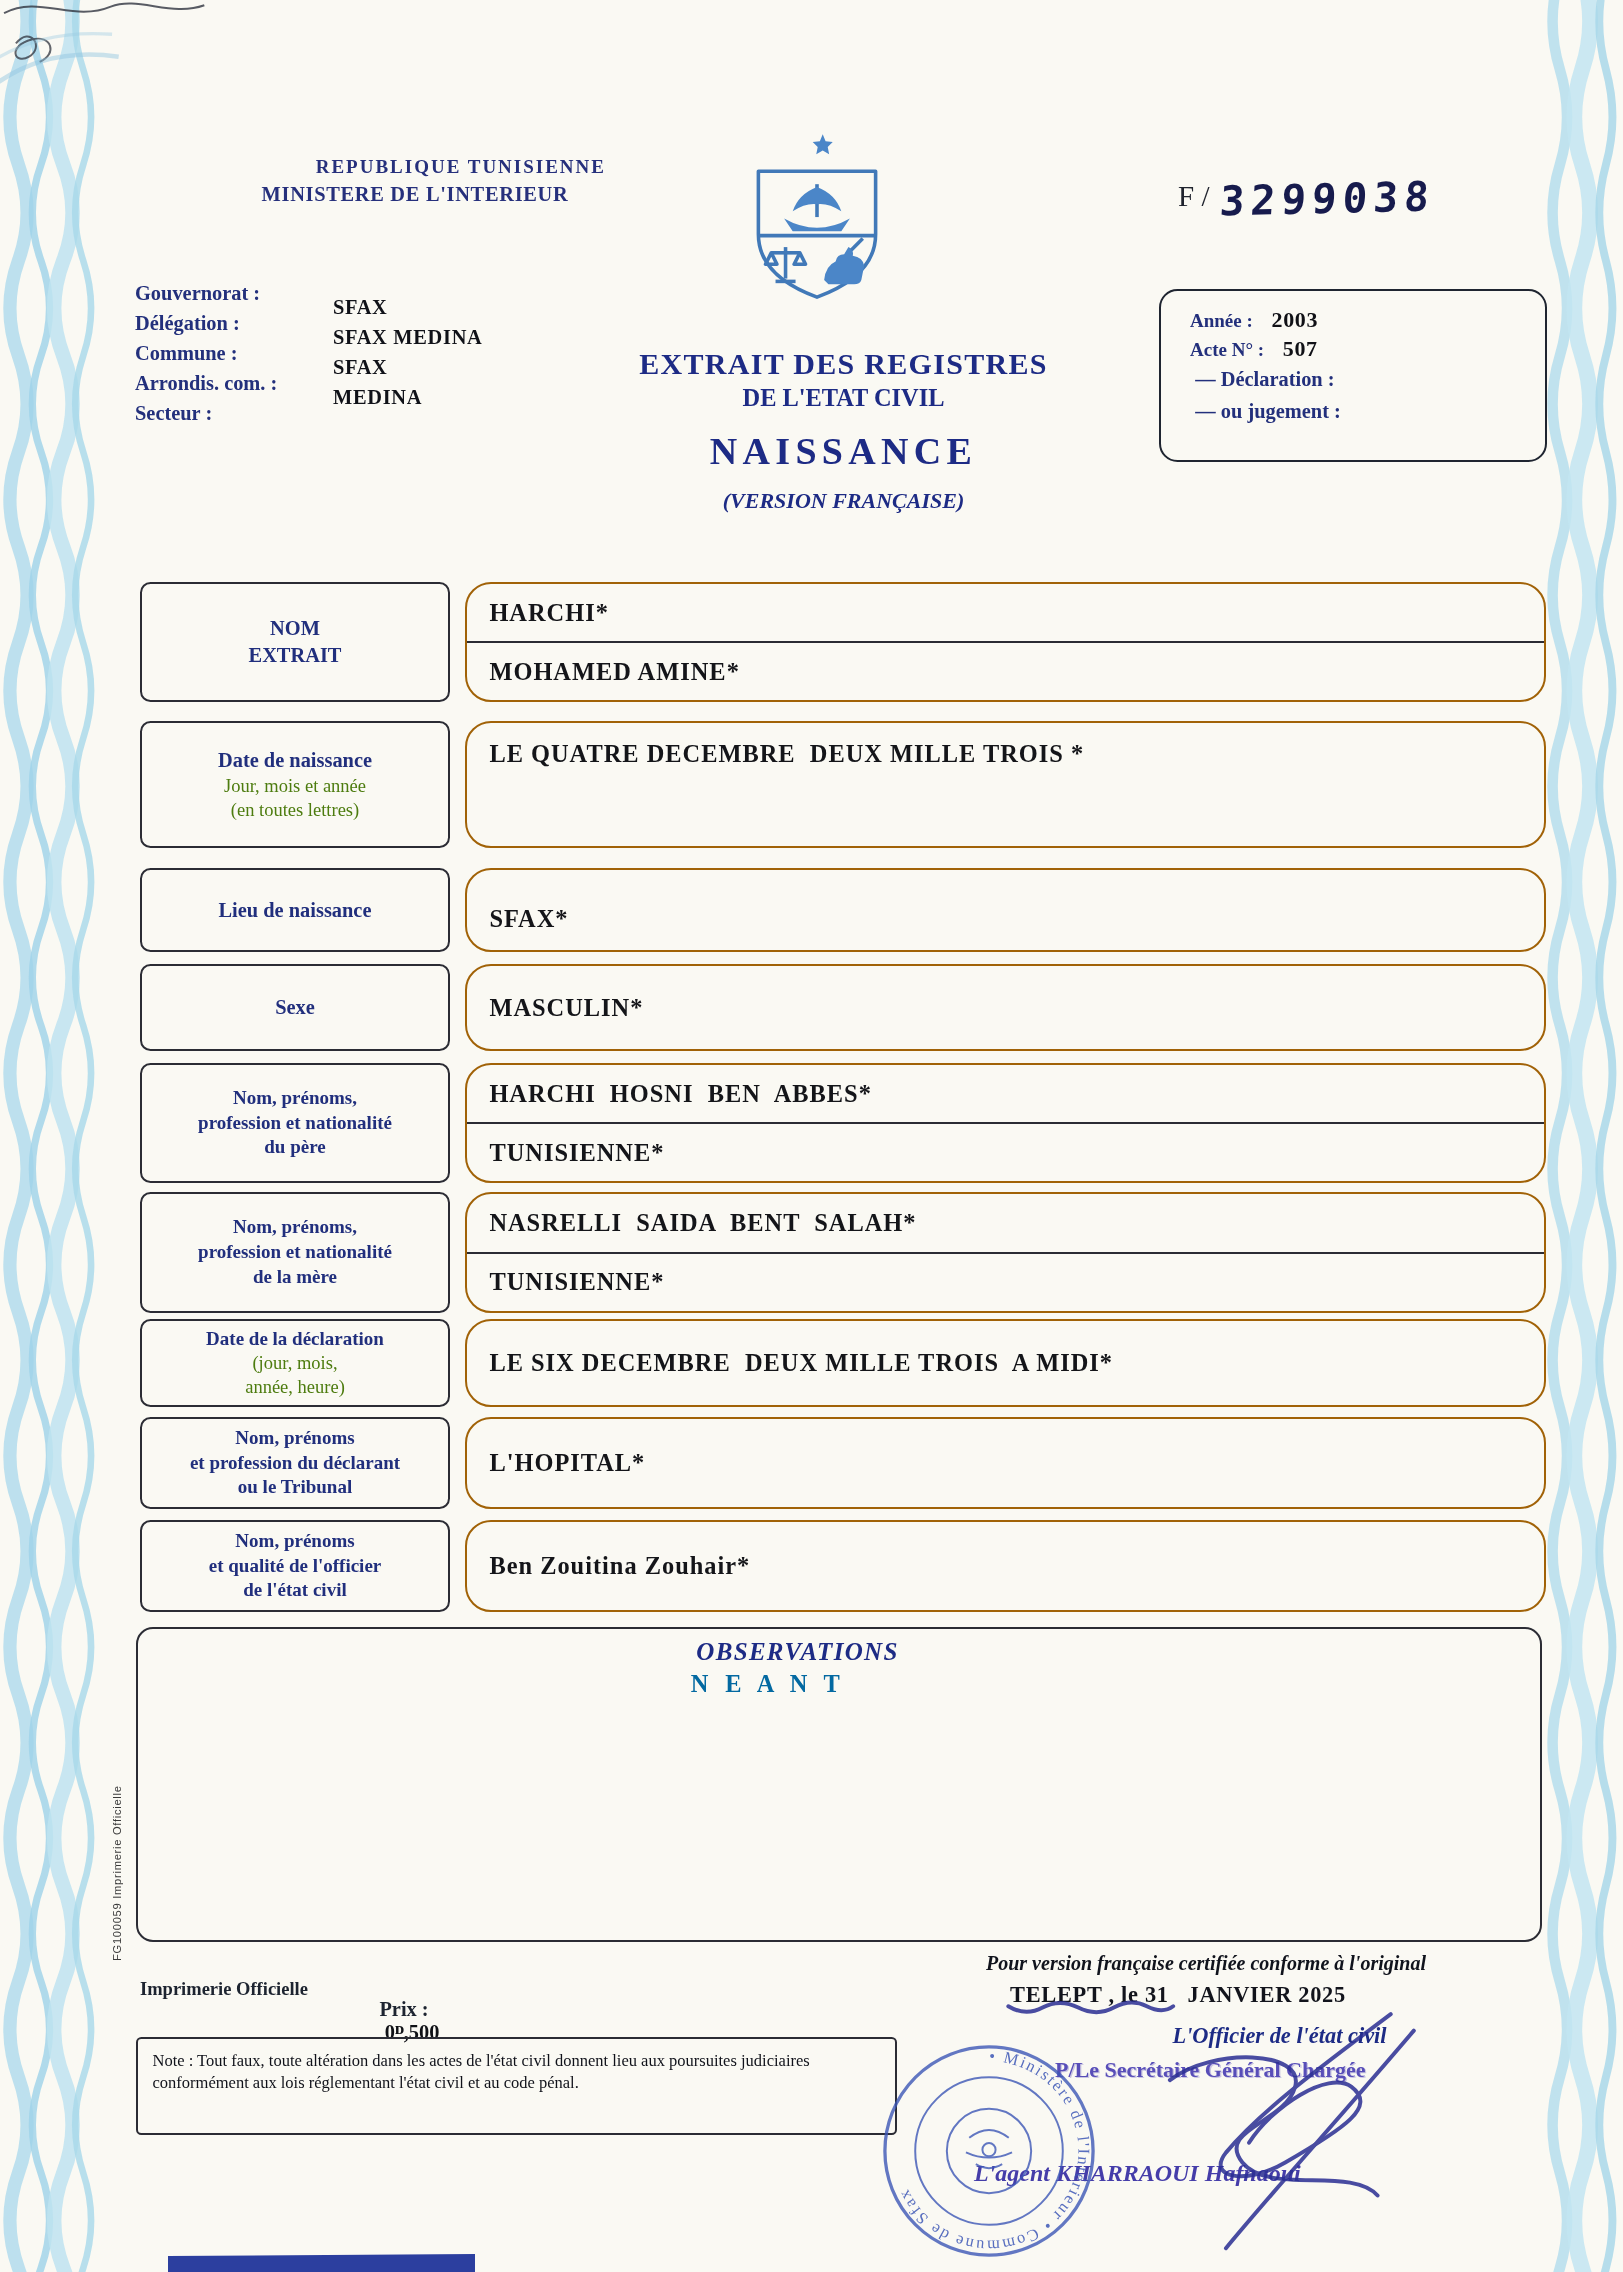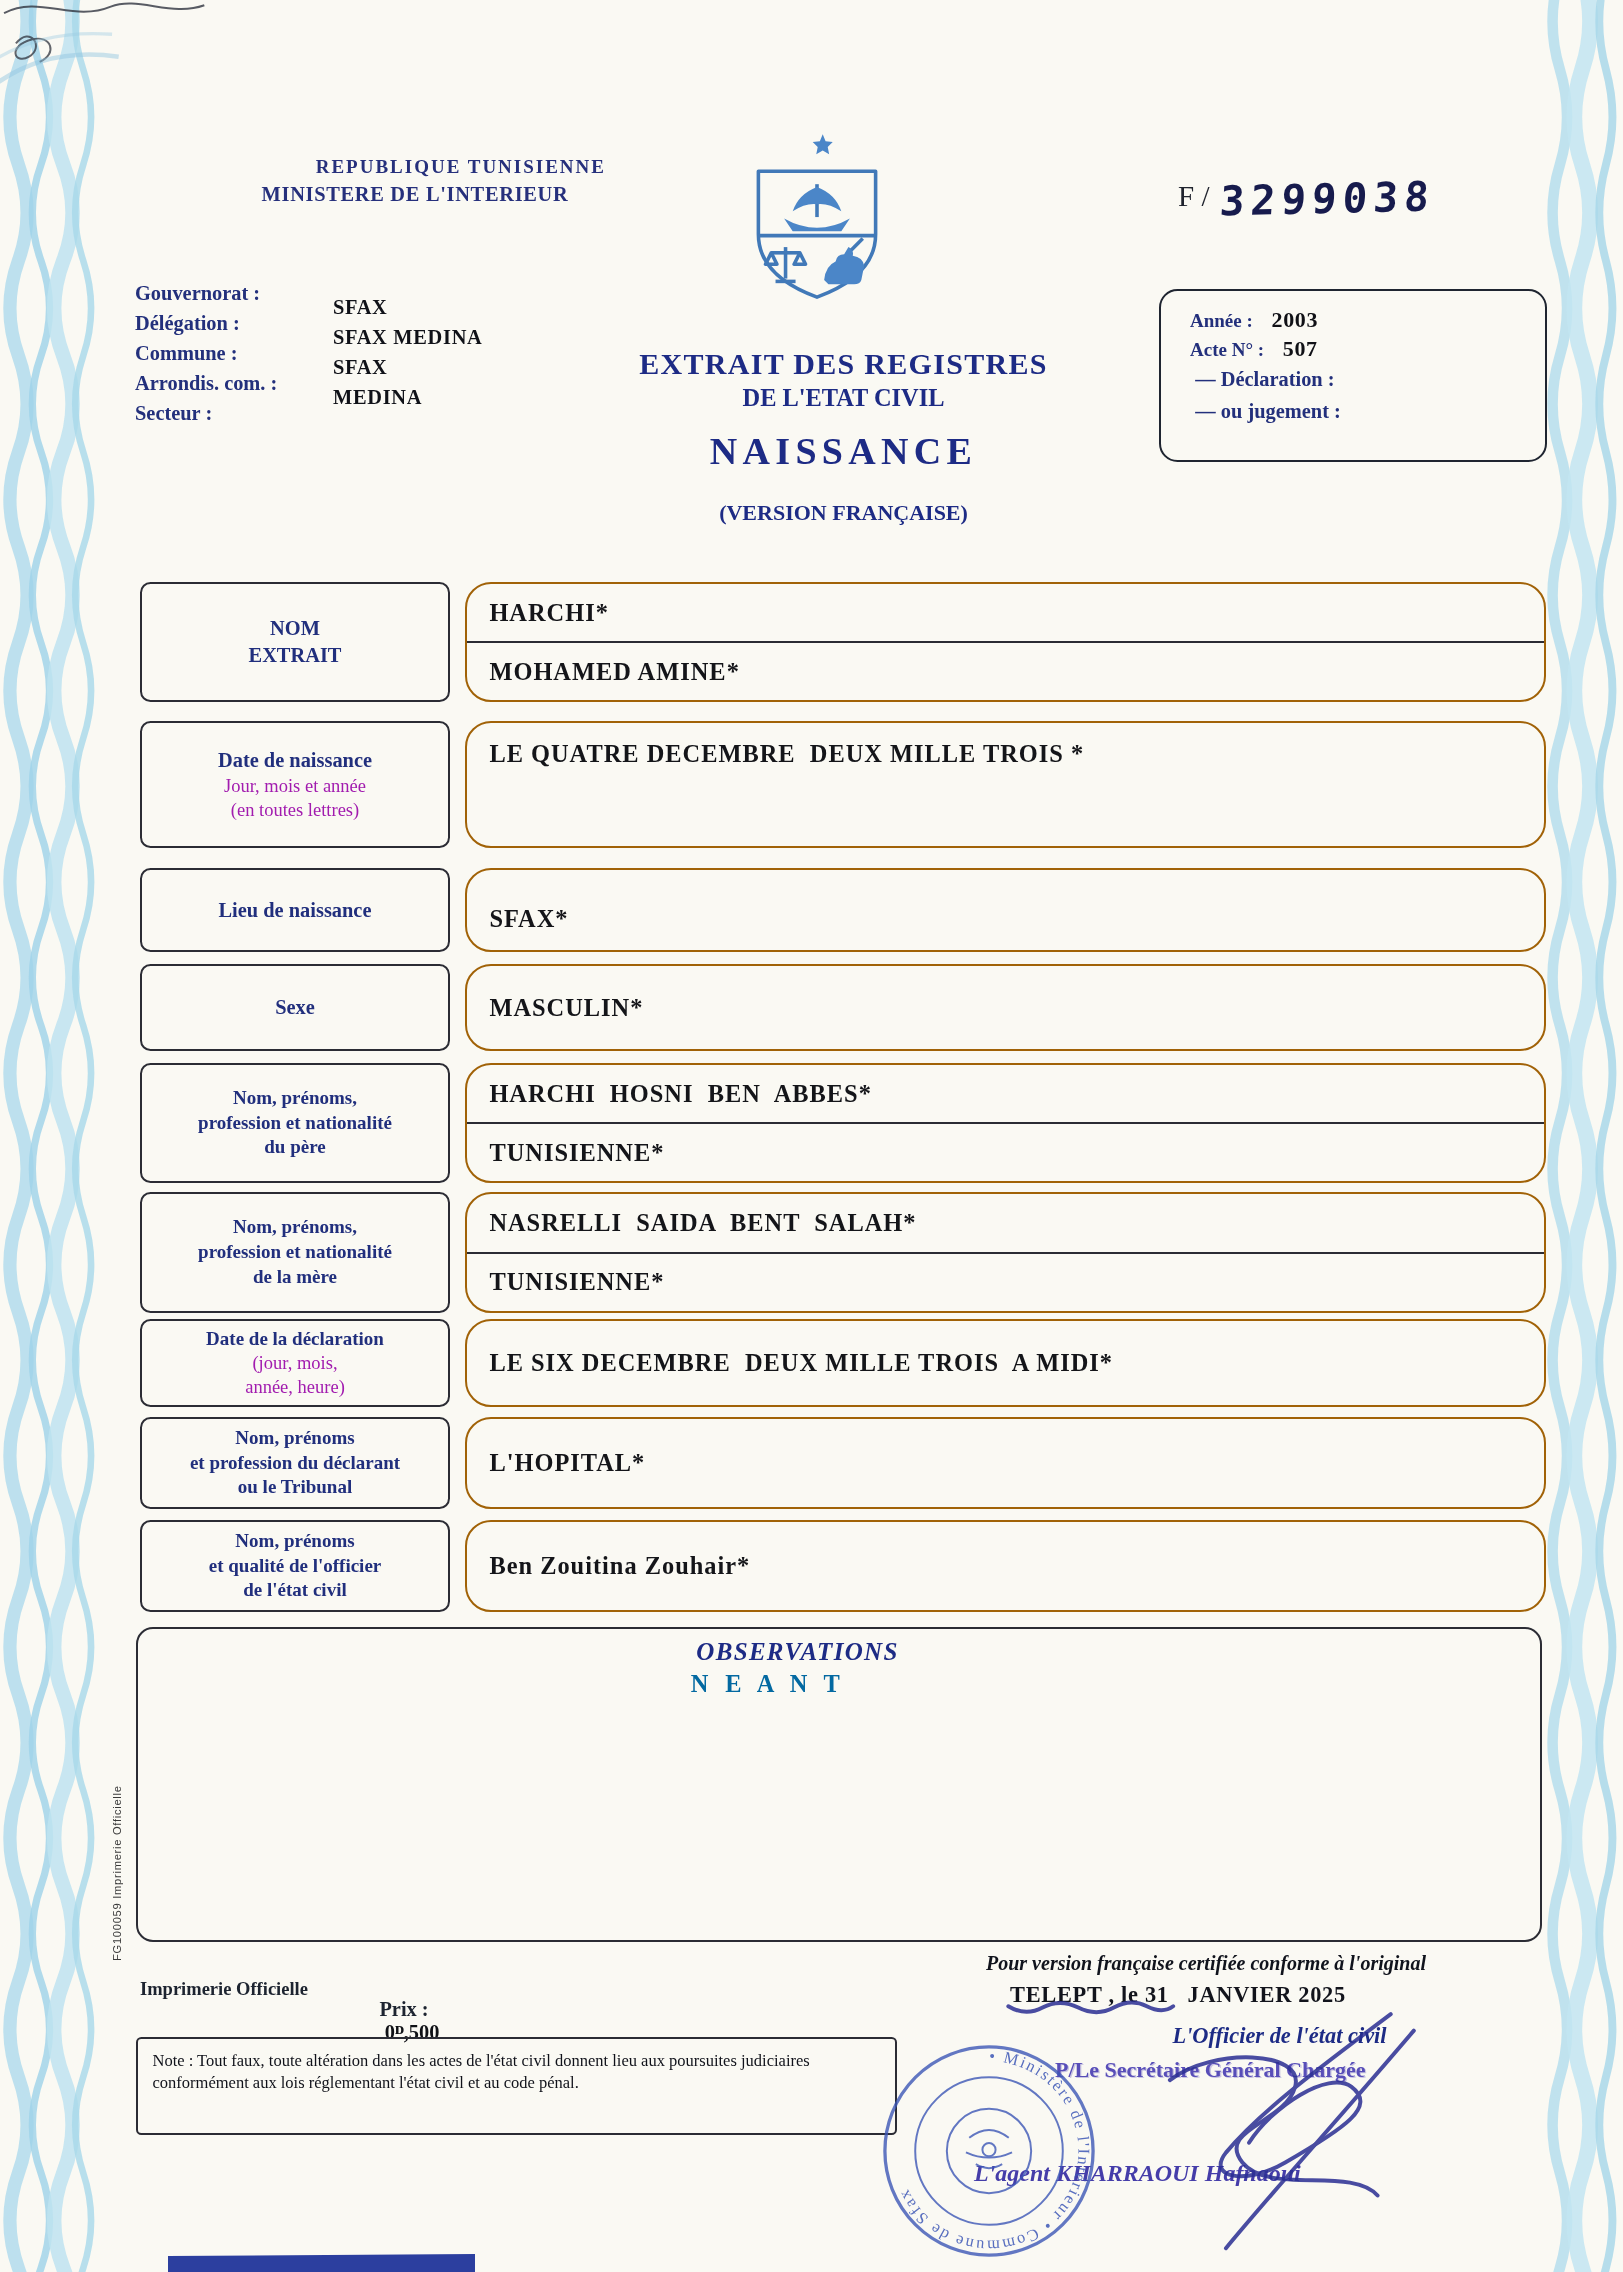--- a/index.html
+++ b/index.html
@@ -28,38 +28,38 @@
   .admin { position:absolute; left:135px; top:282px; width:422px; }
   .arow { position:relative; height:30px; }
   .alabel { font-size:20.4px; color:#23307c; font-weight:600; }
   .avalue { position:absolute; left:198px; top:14px; font-size:20.4px; font-weight:700;
             color:#101218; letter-spacing:0.7px; white-space:pre; }
 
   .title { position:absolute; left:547px; top:347px; width:593px; text-align:center; color:#1d2b85; }
   .t1 { font-size:30px; font-weight:700; letter-spacing:1.3px; }
   .t2 { font-size:24.4px; font-weight:600; margin-top:2.6px; }
   .t3 { font-size:38px; font-weight:700; letter-spacing:5.3px; margin-top:17px; }
-  .t4 { font-size:22px; font-weight:600; margin-top:27px; }
+  .t4 { font-size:22px; font-style:italic; font-weight:600; margin-top:15px; }
 
   .actbox { position:absolute; left:1159px; top:289px; width:388px; height:173px;
             border:2.6px solid #1f2530; border-radius:18.5px; padding:16px 0 0 29px; }
   .actrow { height:29px; white-space:nowrap; }
   .alab { color:#23307c; font-size:19px; font-weight:600; }
   .aval { margin-left:16px; font-weight:700; font-size:22px; color:#101116; letter-spacing:0.7px; }
   .dashrow { color:#23307c; font-size:20.4px; font-weight:600; margin-left:5.3px; margin-top:2.6px; height:30px; }
 
   
   .frow { position:absolute; left:140px; width:1406px;font-family:Liberation Serif, serif; }
   .lbox { position:absolute; left:0; top:0; bottom:0; width:310px;
           border:2px solid #2b2c34; border-radius:10.5px;
           display:flex; flex-direction:column; justify-content:center; align-items:center;
           text-align:center; padding:4px 10.5px; background:transparent; }
   .ll { font-size:19px; line-height:1.3; color:#212f7d; font-weight:600; }
   .ll.b { font-weight:700; font-size:20.4px; }
-  .ll.s { font-weight:500; font-size:18.5px; color:#a21caf; }
+  .ll.s { font-weight:500; font-size:18.5px; color:#4d7c0f; }
   .vbox { position:absolute; left:325px; right:0; top:0; bottom:0;
           border:2px solid #a16207; border-radius:26px; display:flex; flex-direction:column; overflow:hidden; }
   .vcell { flex:1; display:flex; align-items:center; padding:0 13px 0 22.4px;
            font-weight:700; font-size:24.4px; letter-spacing:1px; color:#141519; white-space:pre-wrap; }
   .vcell.div { border-bottom:2px solid #2b2c34; }
   .vcell.top { align-items:flex-start; padding-top:17px; }
   .vcell.low { align-items:flex-end; padding-bottom:17px; }
 
   .obsbox { position:absolute; left:136px; top:1627px; width:1406px; height:315px;
             border:2.6px solid #2b2c34; border-radius:17px; padding-top:9.2px; }

